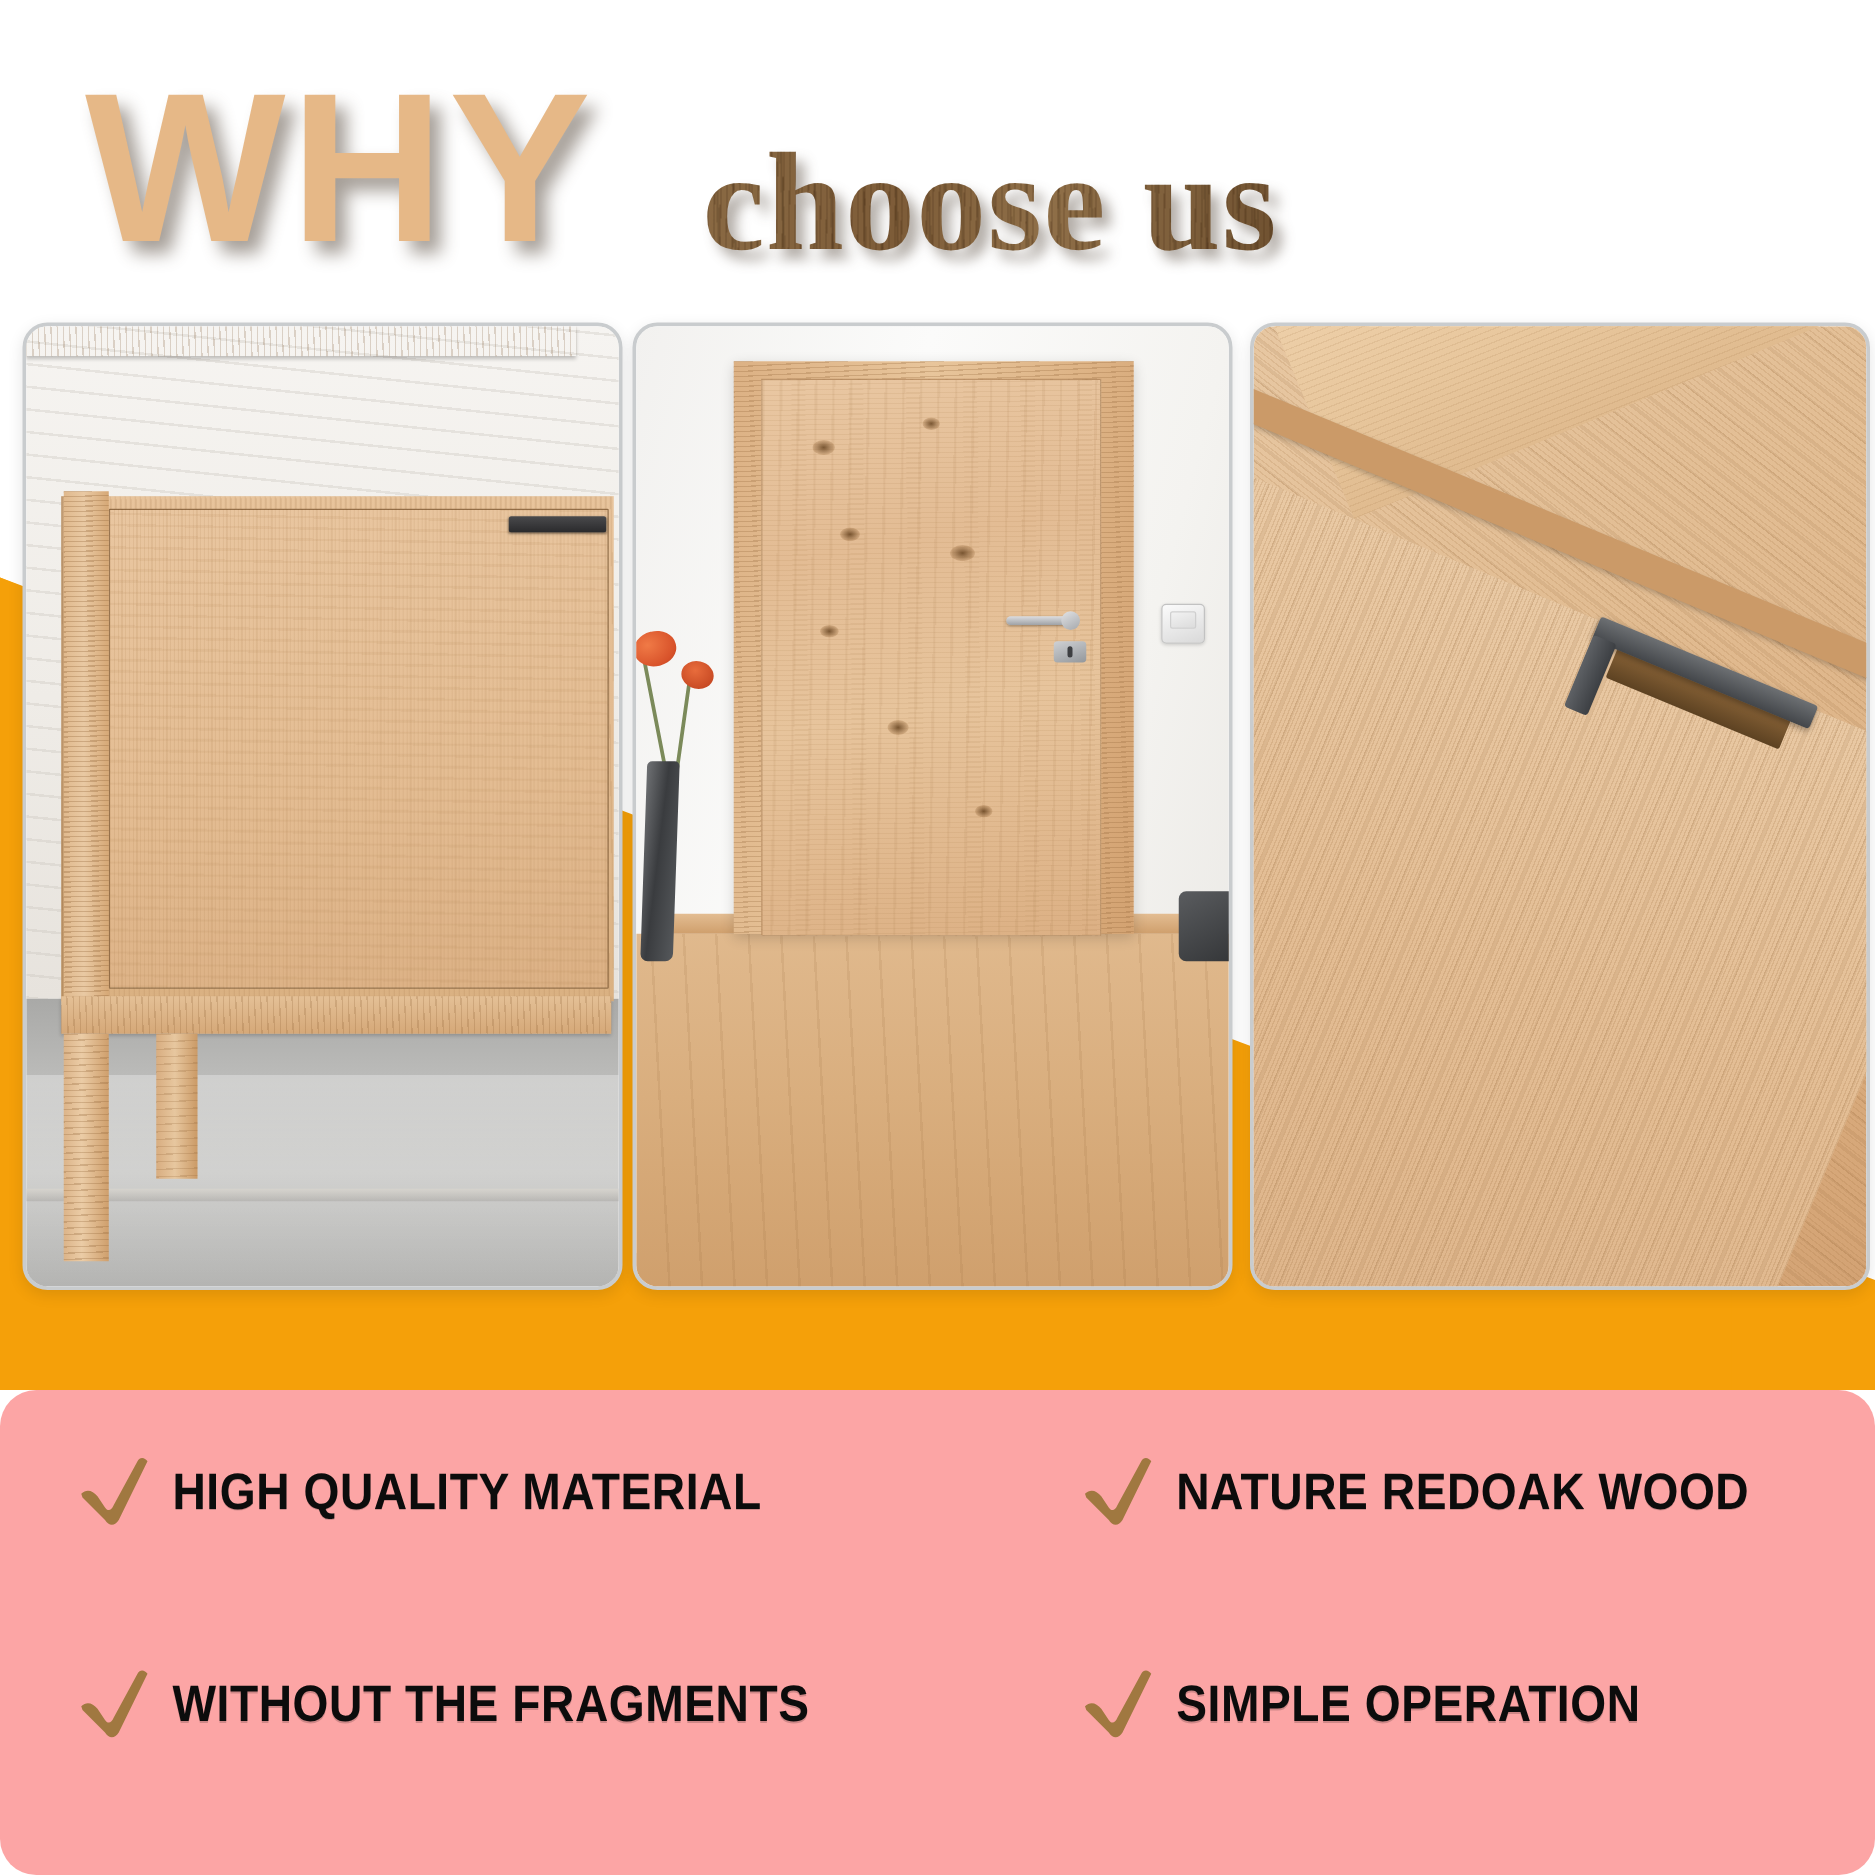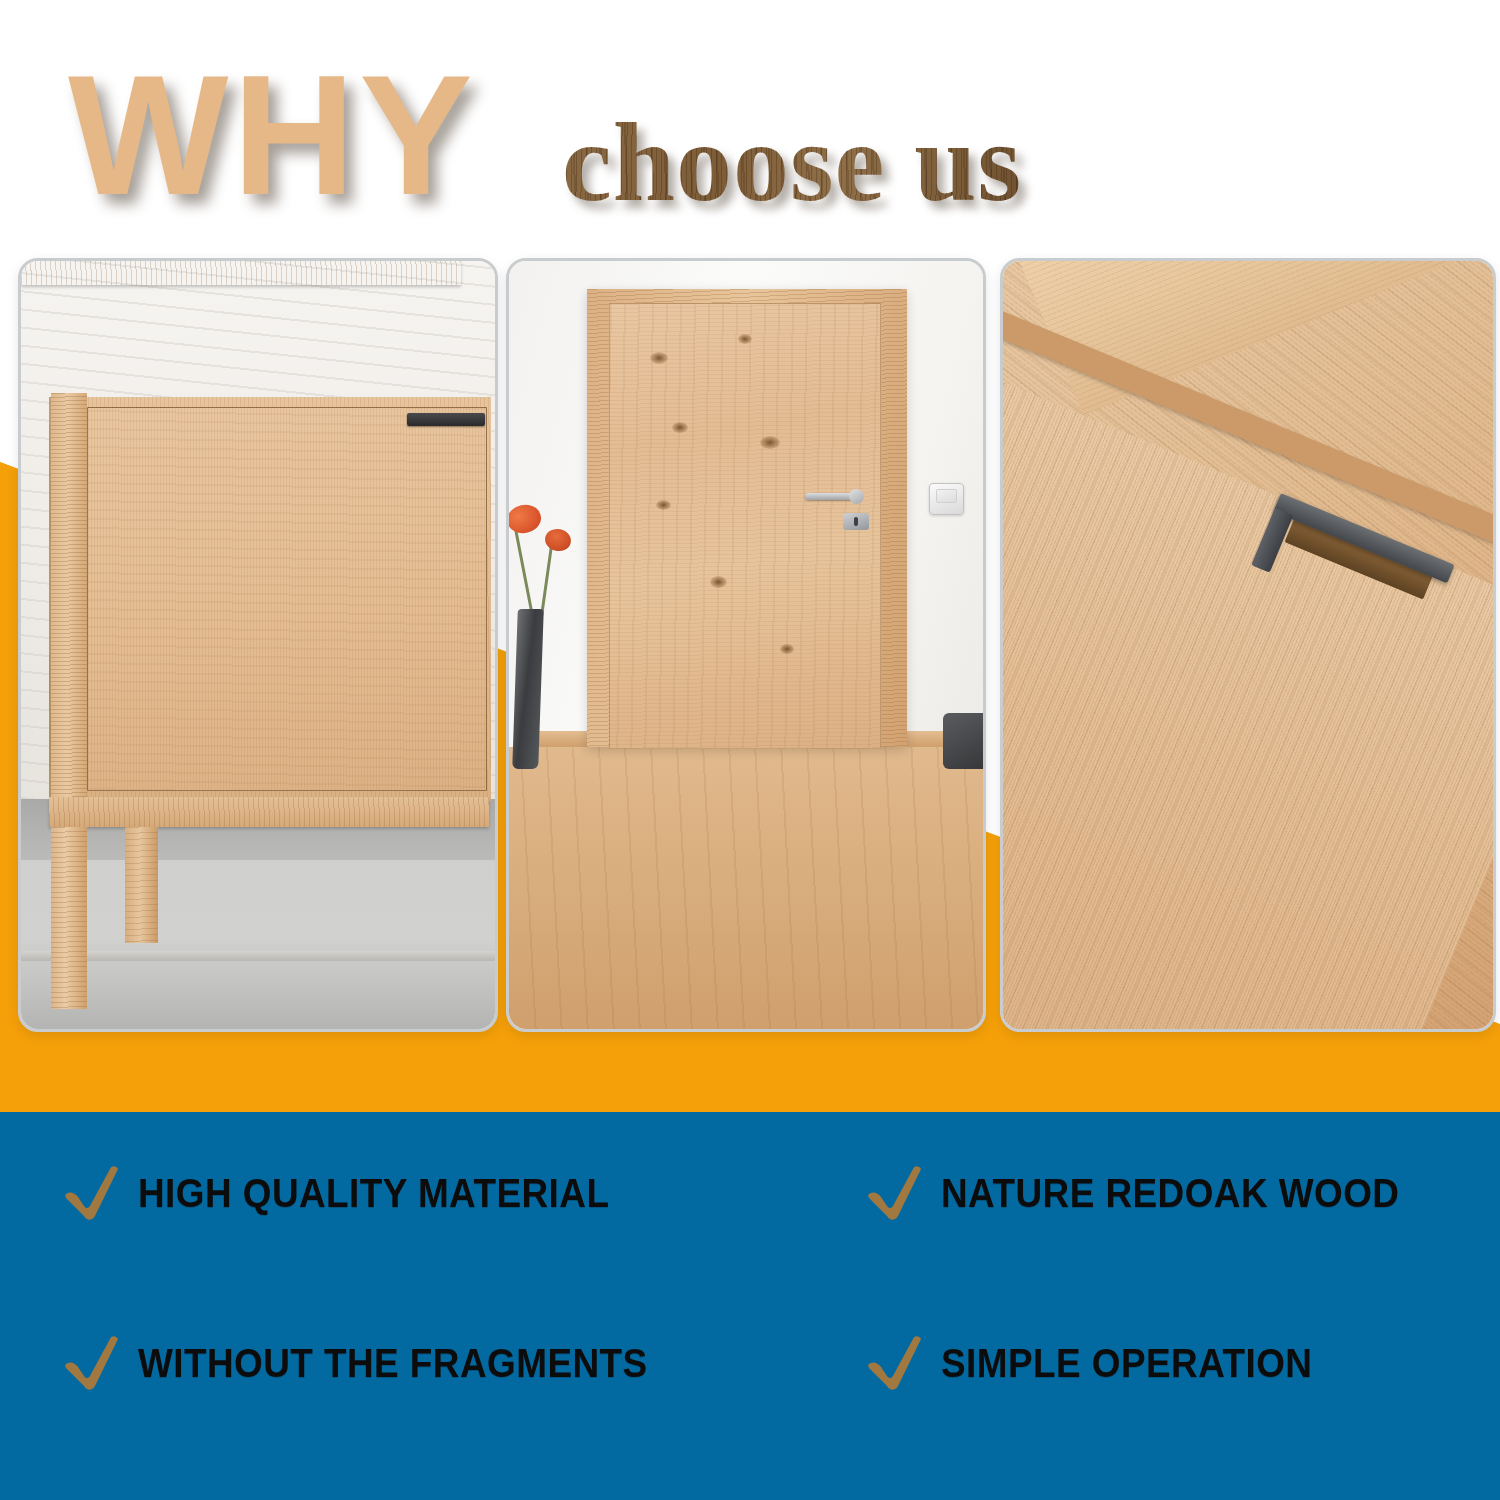--- a/index.html
+++ b/index.html
@@ -330,21 +330,21 @@
         <div class="p3-handle">
           <div class="p3-hgap"></div>
           <div class="p3-hbar"></div>
           <div class="p3-hleg"></div>
         </div>
       </div>
     </div>
 
   </div>
 
-  <div class="features" style="background:#0369a1;">
+  <div class="features" style="background:#fca5a5;border-radius:29px;">
 
     <div class="feat-row fr-1">
       <div class="check">
         <svg viewBox="0 0 60 58" xmlns="http://www.w3.org/2000/svg">
           <path d="M3 31 C7 27, 12 28, 16 33 L22 42 C24 45, 27 45, 29 40 L48 5 C50 1, 54 2, 56 5 L33 52 C30 57, 25 57, 22 52 L4 34 Z" fill="#a07840"></path>
         </svg>
       </div>
       <div class="feat-label">HIGH QUALITY MATERIAL</div>
     </div>
 

